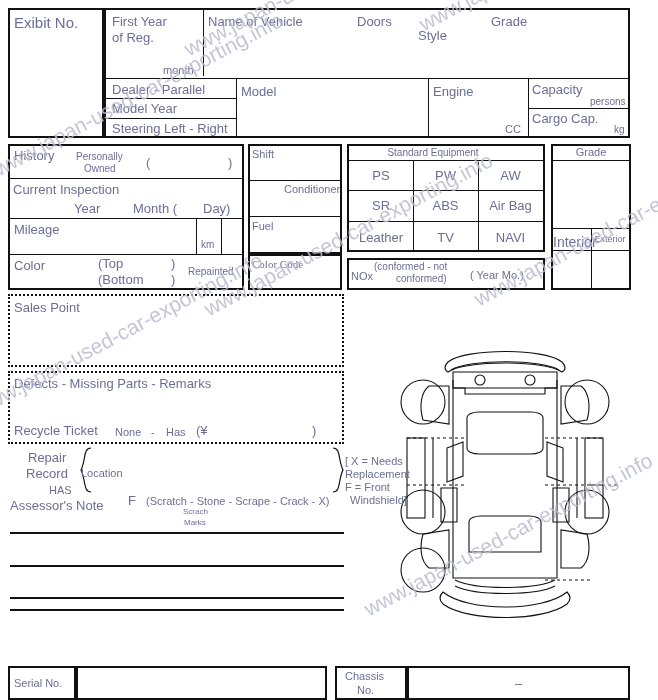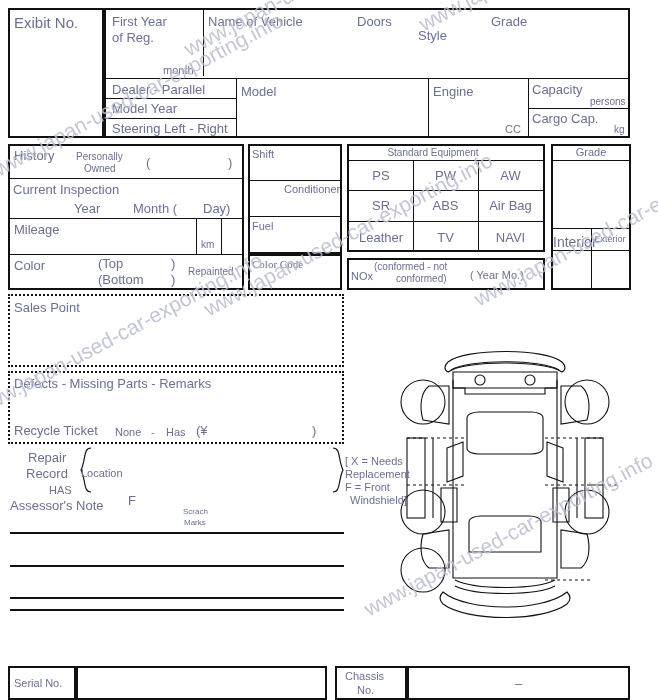--- a/index.html
+++ b/index.html
@@ -232,20 +232,21 @@
     <path d="M4 2 C12 2 9 14 14 24 C9 34 12 46 4 46" fill="none" stroke="#111" stroke-width="1.2"></path>
   </svg>
 
   <div class="t md" style="left:345px; top:455px;">[ X = Needs</div>
   <div class="t md" style="left:345px; top:468px;">Replacement</div>
   <div class="t md" style="left:345px; top:481px;">F = Front</div>
   <div class="t md" style="left:350px; top:494px;">Windshield]</div>
 
   <div class="t" style="left:10px; top:498px;">Assessor's Note</div>
   <div class="t" style="left:128px; top:493px;">F</div>
+  <div class="t md" style="left:146px; top:495px;">(Scratch - Stone - Scrape - Crack - X)</div>
   <div class="t xs" style="left:183px; top:507px;">Scrach</div>
   <div class="t xs" style="left:184px; top:518px;">Marks</div>
 
   <div class="hline2" style="left:10px; top:532px; width:334px;"></div>
   <div class="hline2" style="left:10px; top:565px; width:334px;"></div>
   <div class="hline2" style="left:10px; top:597px; width:334px;"></div>
   <div class="hline2" style="left:10px; top:609px; width:334px;"></div>
 
   <div id="cardiag">
     <svg width="240" height="300" viewBox="0 0 240 300">

